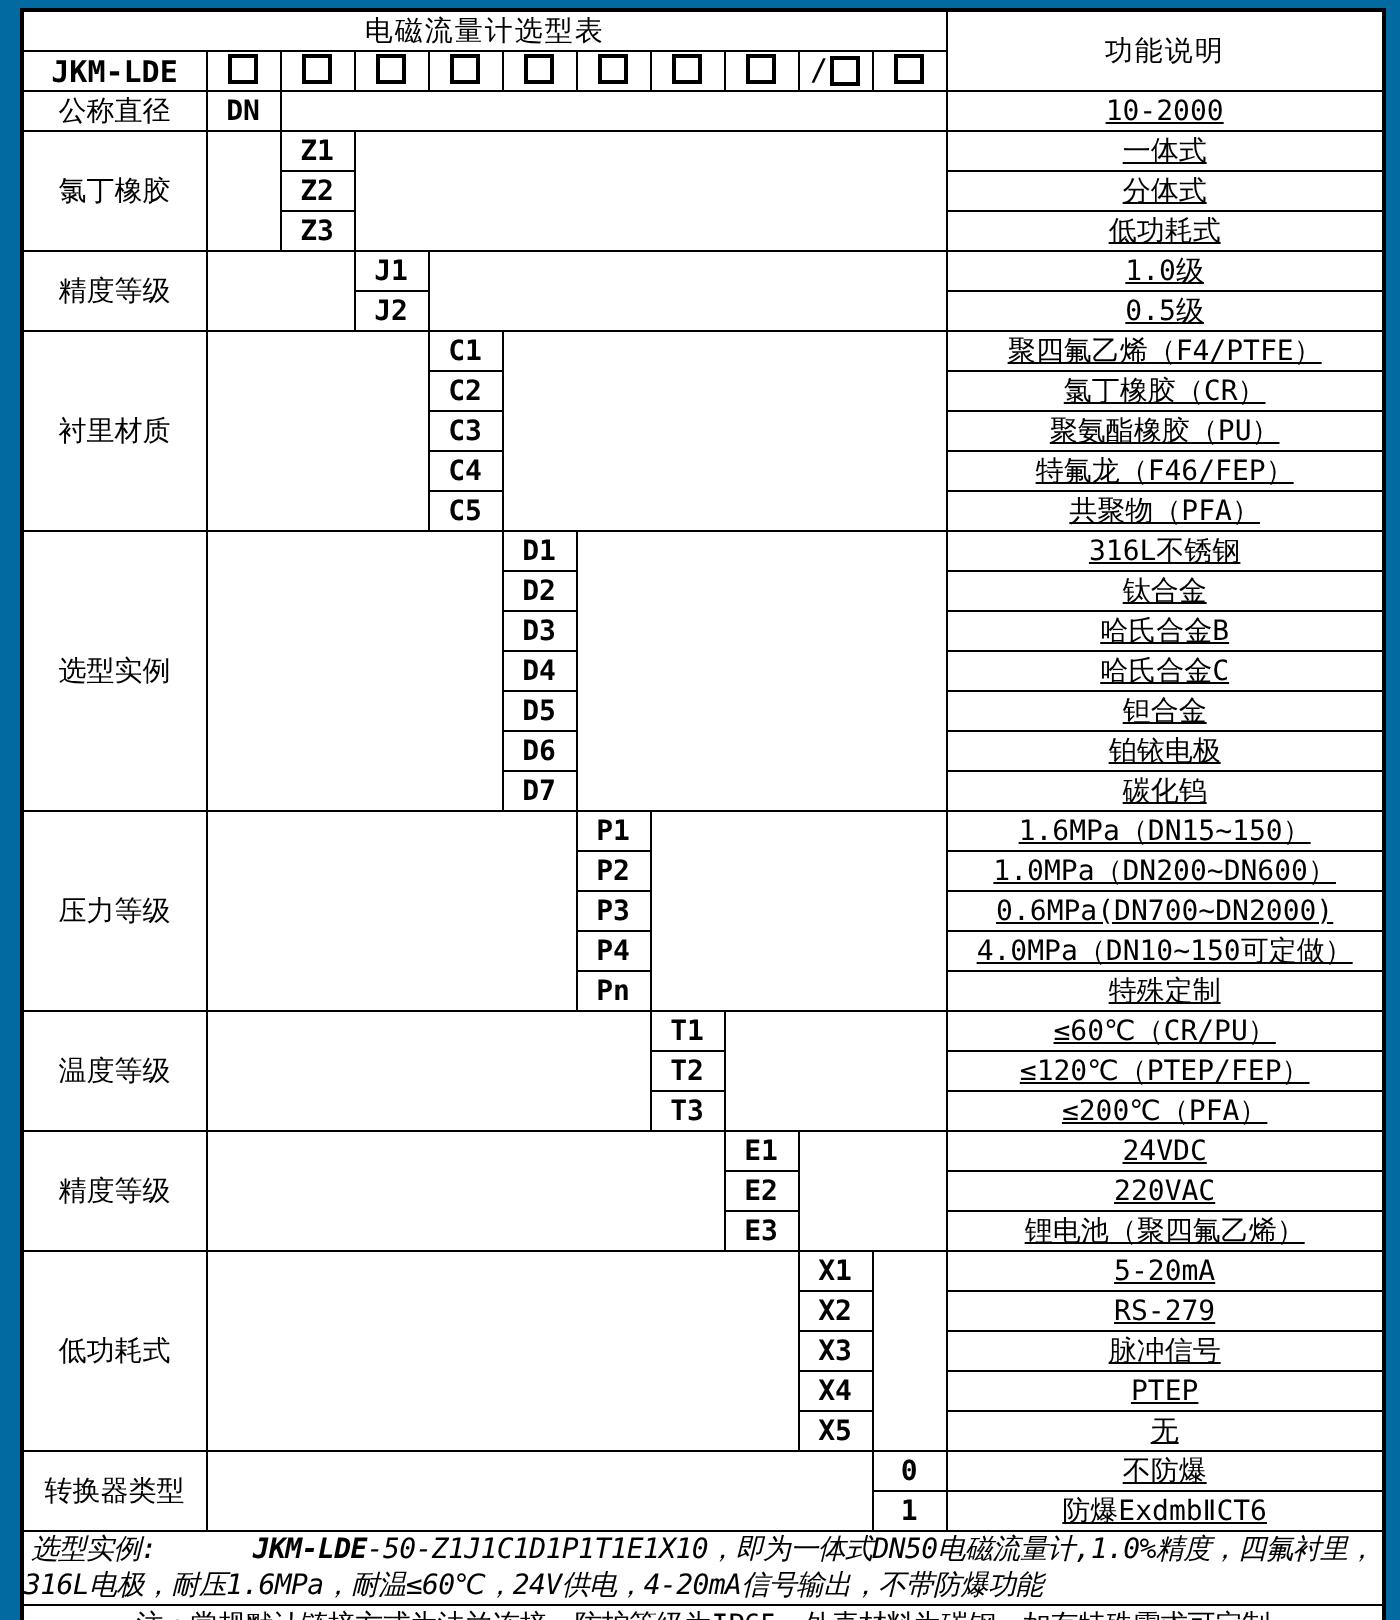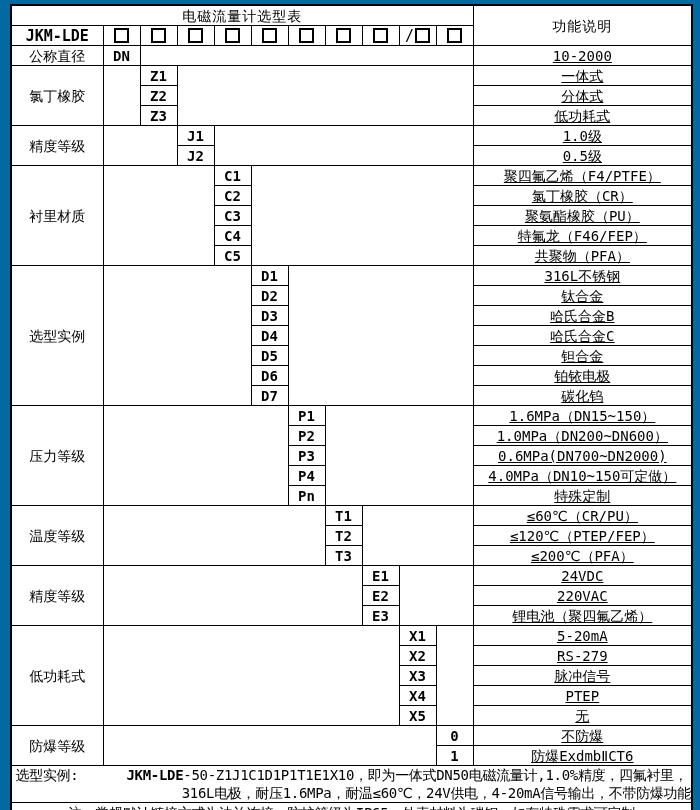--- a/index.html
+++ b/index.html
@@ -15,22 +15,22 @@
   td.fn-cell{font-size:16px;letter-spacing:1px;}
   td.lbl{font-size:15px;}
   td.lbl.bold{font-weight:bold;font-size:15px;}
   td.code{font-size:14px;font-weight:bold;}
   td.desc{font-size:14px;text-decoration:underline;}
   td.empty{}
   .box{display:inline-block;width:11px;height:11px;border:2px solid #000;
        vertical-align:middle;margin-top:-2px;}
   .slash{font-size:15px;margin-right:1px;}
   td.example-cell{height:54px;text-align:left;padding:2px 4px;font-size:15px;
-                  line-height:25px;letter-spacing:-0.3px;}
-  td.example-cell .l2{text-align:right;}
+                  line-height:25px;letter-spacing:-0.3px;font-style:italic;}
+  td.example-cell .l2{text-align:left;}
   td.note-cell{height:24px;text-align:left;padding:1px 3px;font-size:15px;
                line-height:22px;letter-spacing:-0.3px;}
   .bold{font-weight:bold;margin-left:48px;}
 </style>
 </head>
 <body>
 
 <div class="page">
 <table class="sel">
 <colgroup>
@@ -233,21 +233,21 @@
 <tr>
           <td class="code">X4</td>
     <td class="desc">PTEP</td>
         </tr>
 <tr>
           <td class="code">X5</td>
     <td class="desc">无</td>
         </tr>
 
 <tr>
-  <td class="lbl" rowspan="2">防爆等级</td>
+  <td class="lbl" rowspan="2">转换器类型</td>
   <td class="empty" colspan="9" rowspan="2"></td>
   <td class="code">0</td>
   <td class="desc">不防爆</td>
 </tr>
 <tr>
           <td class="code">1</td>
     <td class="desc">防爆ExdmbⅡCT6</td>
         </tr>
 
 <tr>

